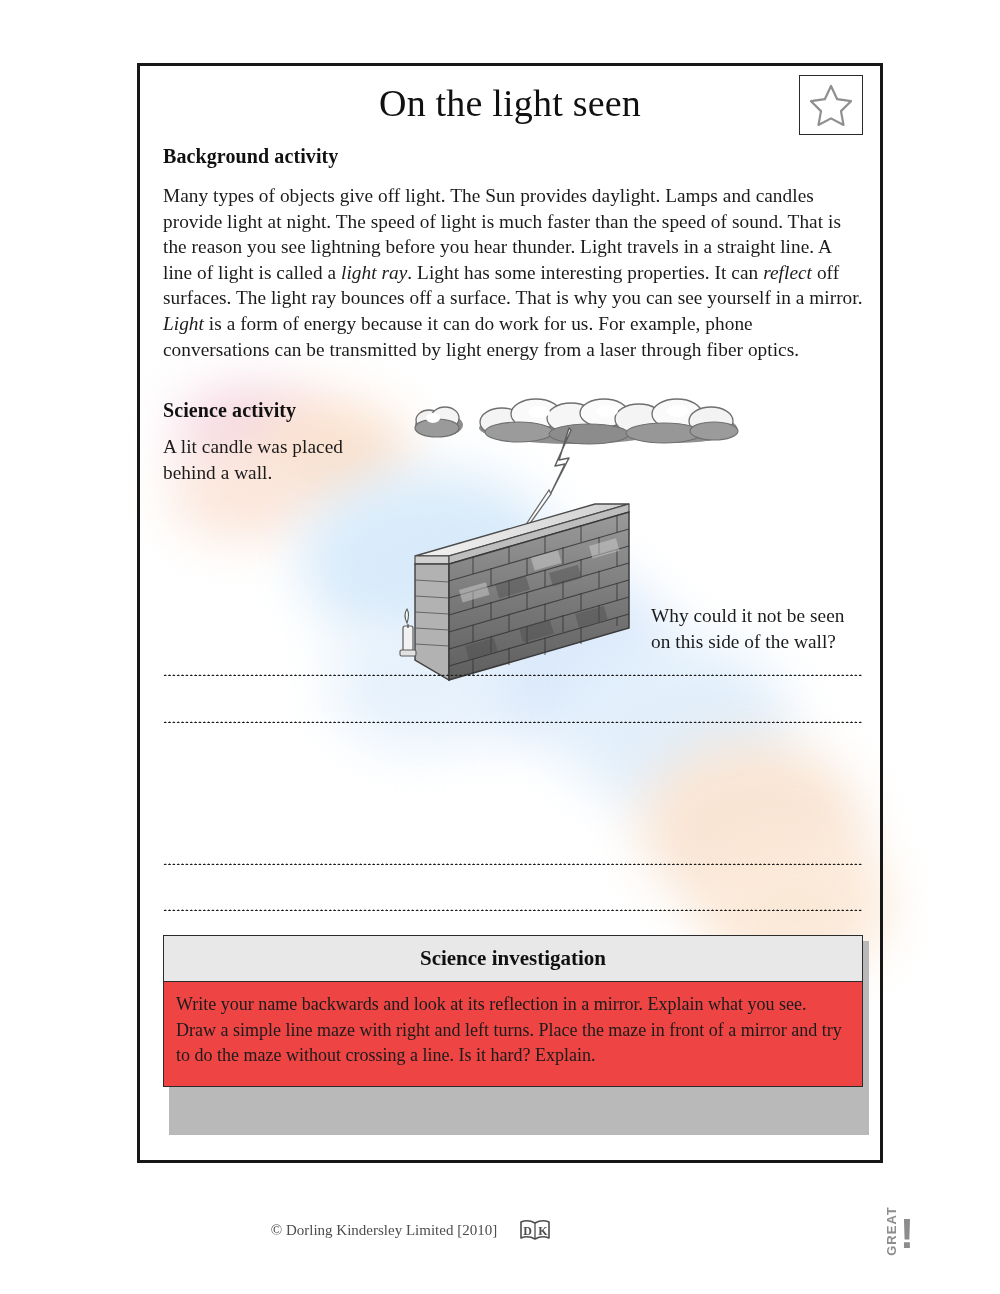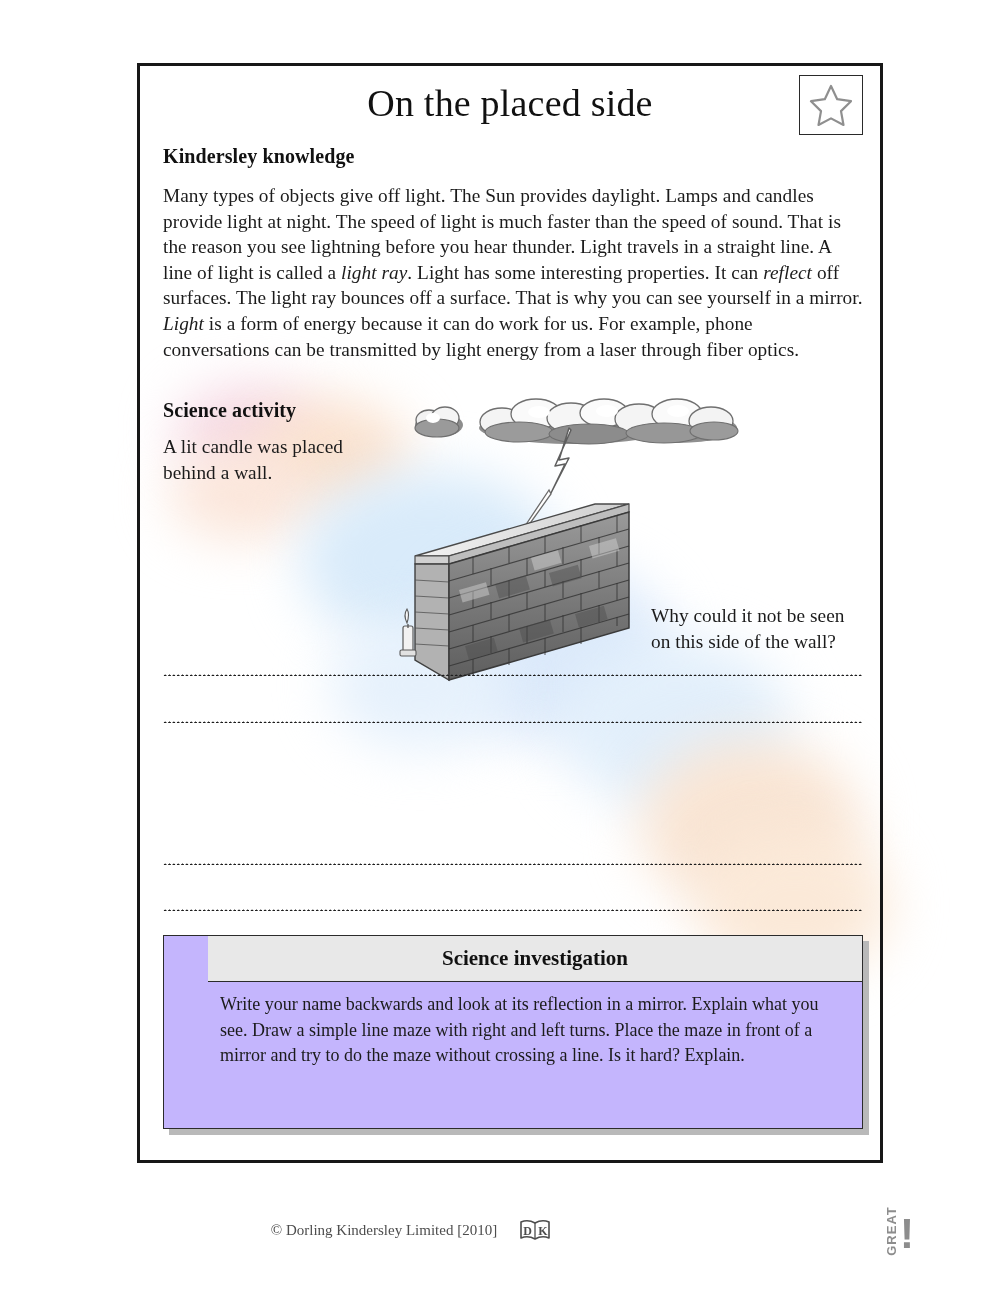--- a/index.html
+++ b/index.html
@@ -148,26 +148,25 @@
     width: 700px;
     height: 194px;
     background: #b9b9b9;
     z-index: 3;
   }
   .inv-box {
     position: absolute;
     left: 26px;
     top: 872px;
     width: 700px;
-    height: 194px;
+    height: 152px;
     border: 1.6px solid #2b2b2b;
     box-sizing: border-box;
-    background: #c4b5fd;
+    background: #ef4444;
     z-index: 4;
-    padding-left: 44px;
   }
   .inv-head {
     height: 45px;
     background: #e8e8e8;
     border-bottom: 1.6px solid #2b2b2b;
     display: flex;
     align-items: center;
     justify-content: center;
     font-weight: bold;
     font-size: 21px;
@@ -265,29 +264,29 @@
   <div class="blob" style="left:560px; top:640px; width:230px; height:170px; background:#e2effb;"></div>
   <div class="blob" style="left:640px; top:740px; width:220px; height:170px; background:#f9e5d4;"></div>
   <div class="blob" style="left:700px; top:830px; width:190px; height:150px; background:#fbe9d8;"></div>
   <div class="blob" style="left:330px; top:620px; width:180px; height:130px; background:#e6f1fc;"></div>
 </div>
 
 <div class="page-frame"></div>
 
 <div class="content">
 
-  <div class="title">On the placed side</div>
+  <div class="title">On the light seen</div>
 
   <div class="star-box">
     <svg width="44" height="42" viewBox="0 0 44 42">
       <polygon points="22,2 28.2,15.2 42,17.2 32,27.1 34.5,41 22,34.4 9.5,41 12,27.1 2,17.2 15.8,15.2" fill="#ffffff" stroke="#8f8f8f" stroke-width="2.2" stroke-linejoin="round"></polygon>
     </svg>
   </div>
 
-  <div class="h-sub" id="bg-heading">Kindersley knowledge</div>
+  <div class="h-sub" id="bg-heading">Background activity</div>
   <div class="bodytext" id="bg-para"><span>Many types of objects give off light. The Sun provides daylight. Lamps and candles provide light at night. The speed of light is much faster than the speed of sound. That is the reason you see lightning before you hear thunder. Light travels in a straight line. A line of light is called a </span><i>light ray</i><span>. Light has some interesting properties. It can </span><i>reflect</i><span> off surfaces. The light ray bounces off a surface. That is why you can see yourself in a mirror. </span><i>Light</i><span> is a form of energy because it can do work for us. For example, phone conversations can be transmitted by light energy from a laser through fiber optics.</span></div>
 
   <div class="h-sub" id="sa-heading">Science activity</div>
   <div class="bodytext" id="sa-desc">A lit candle was placed behind a wall.</div>
   <div class="bodytext" id="why-q">Why could it not be seen on this side of the wall?</div>
 
   <svg class="illustration" viewBox="0 0 360 320">
     <defs>
       <linearGradient id="wallFace" x1="0" y1="0" x2="0" y2="1">
         <stop offset="0%" stop-color="#9a9a9a"></stop>

